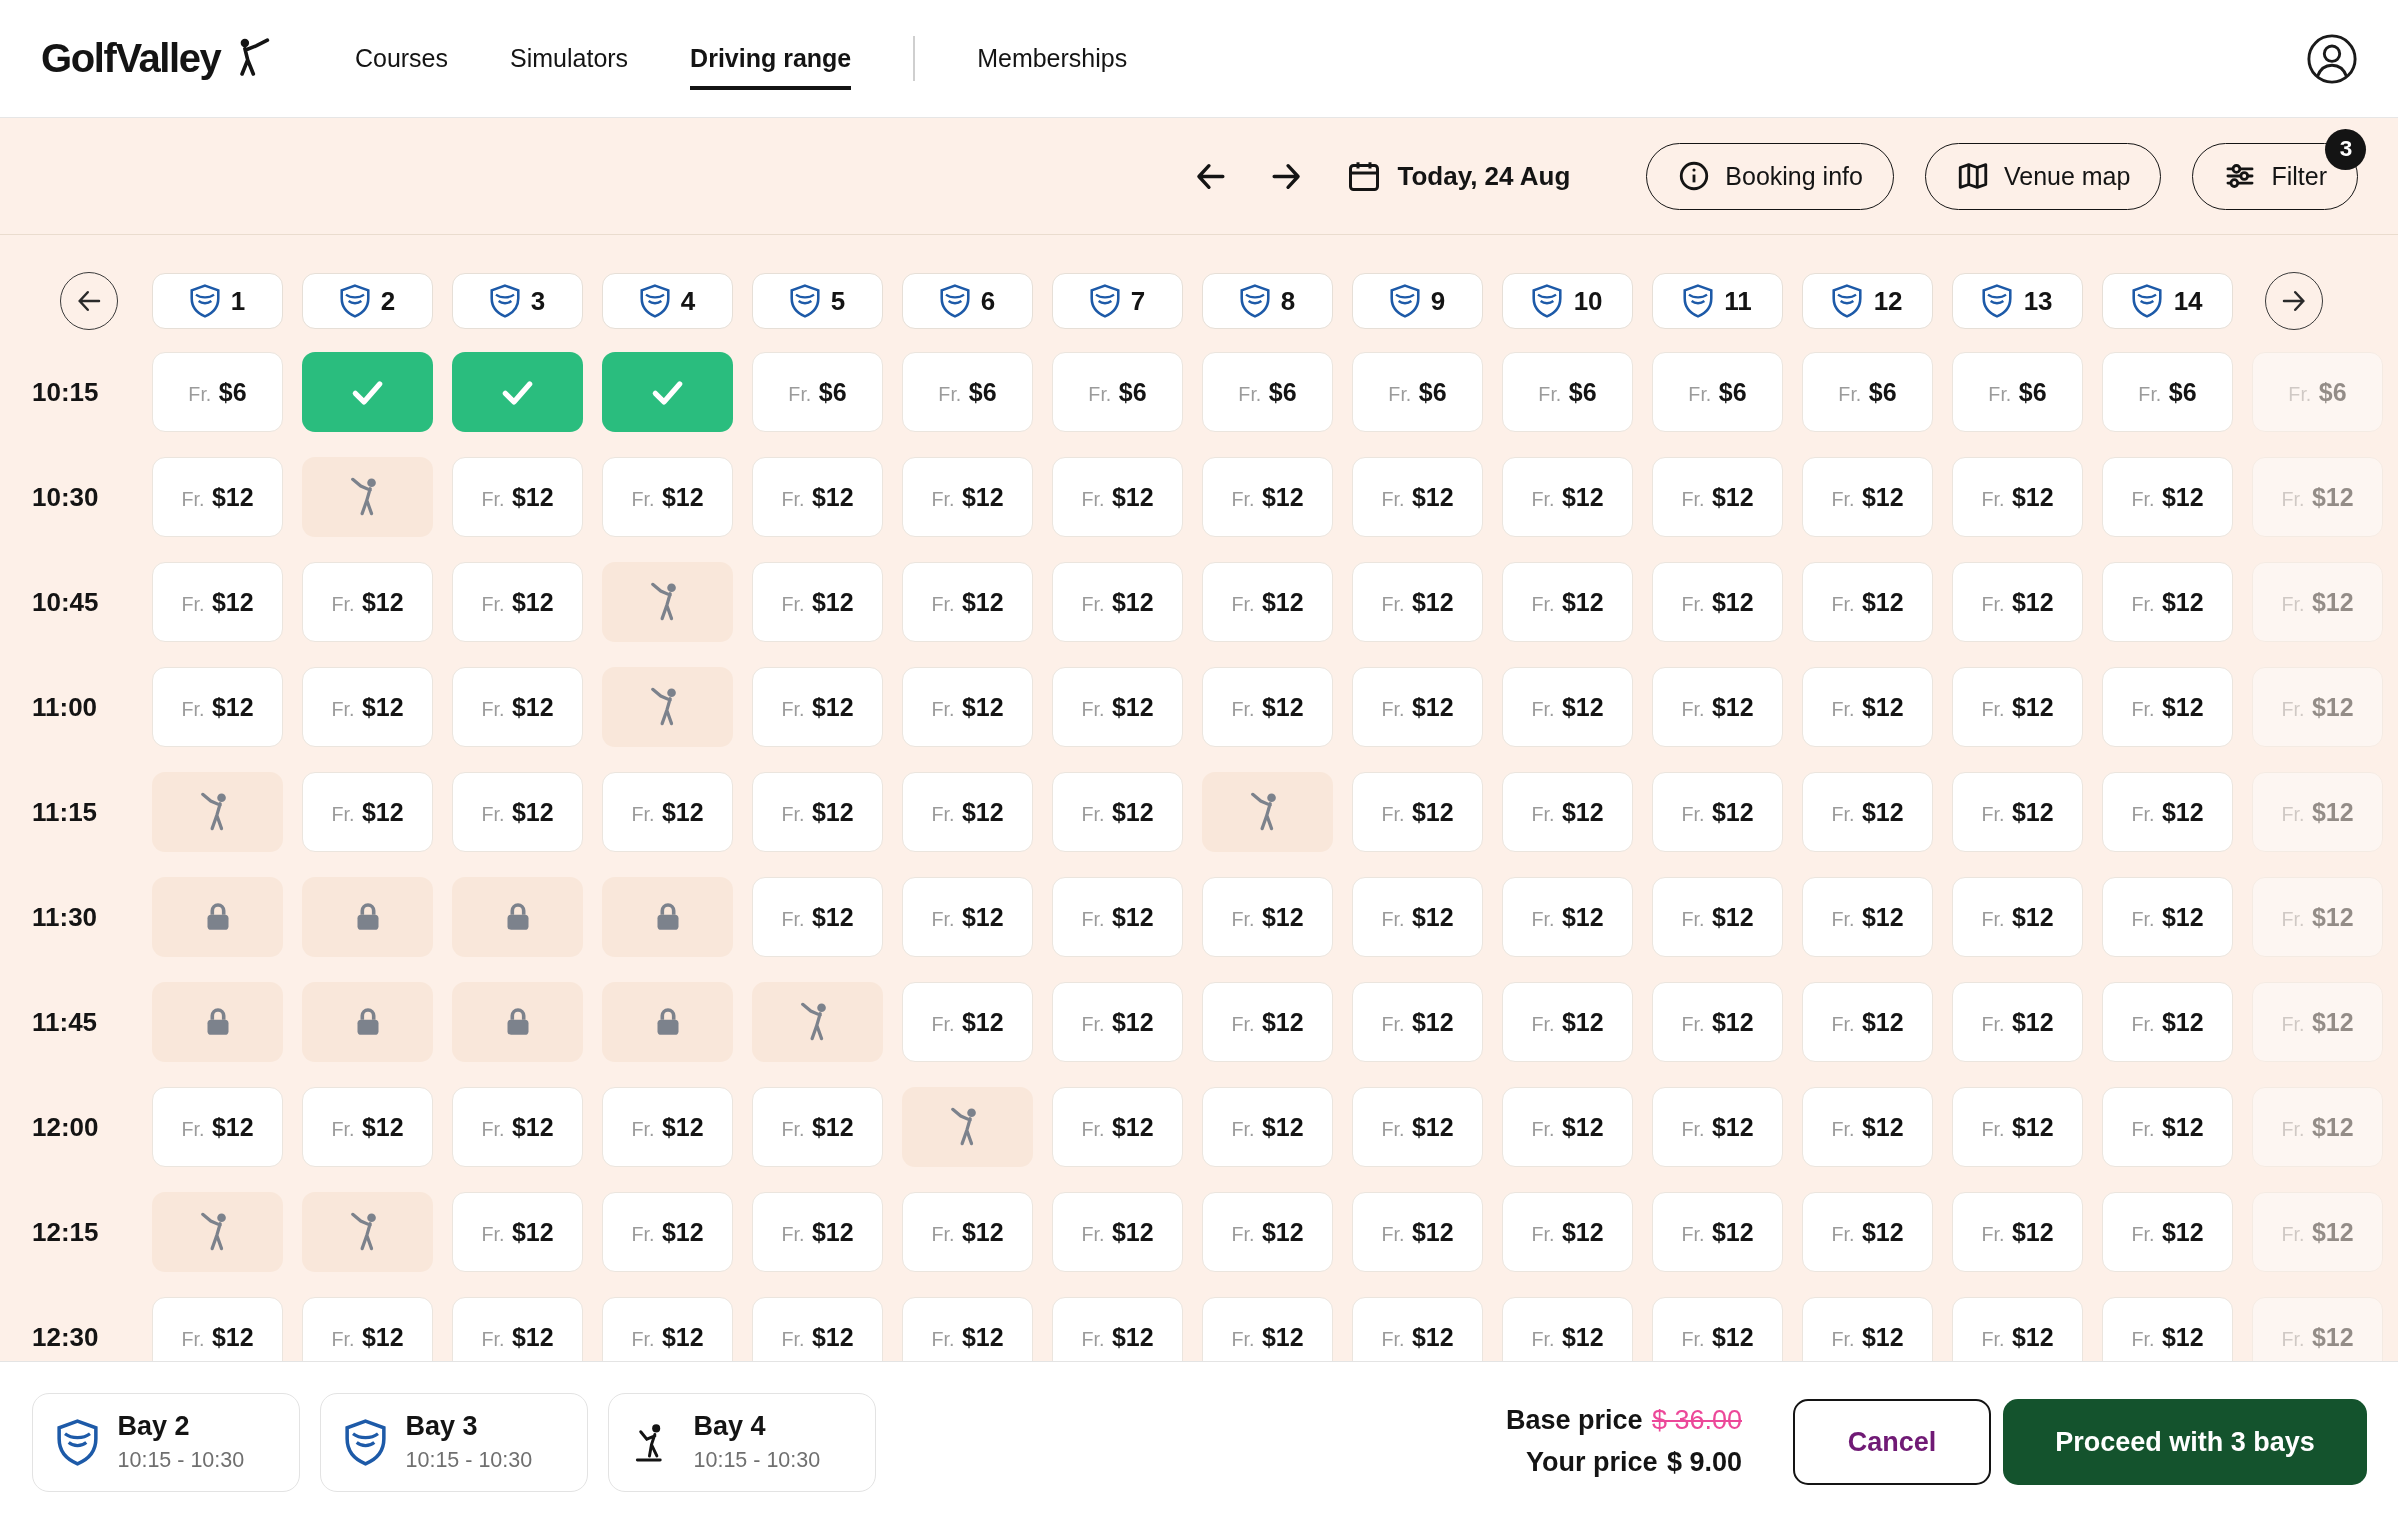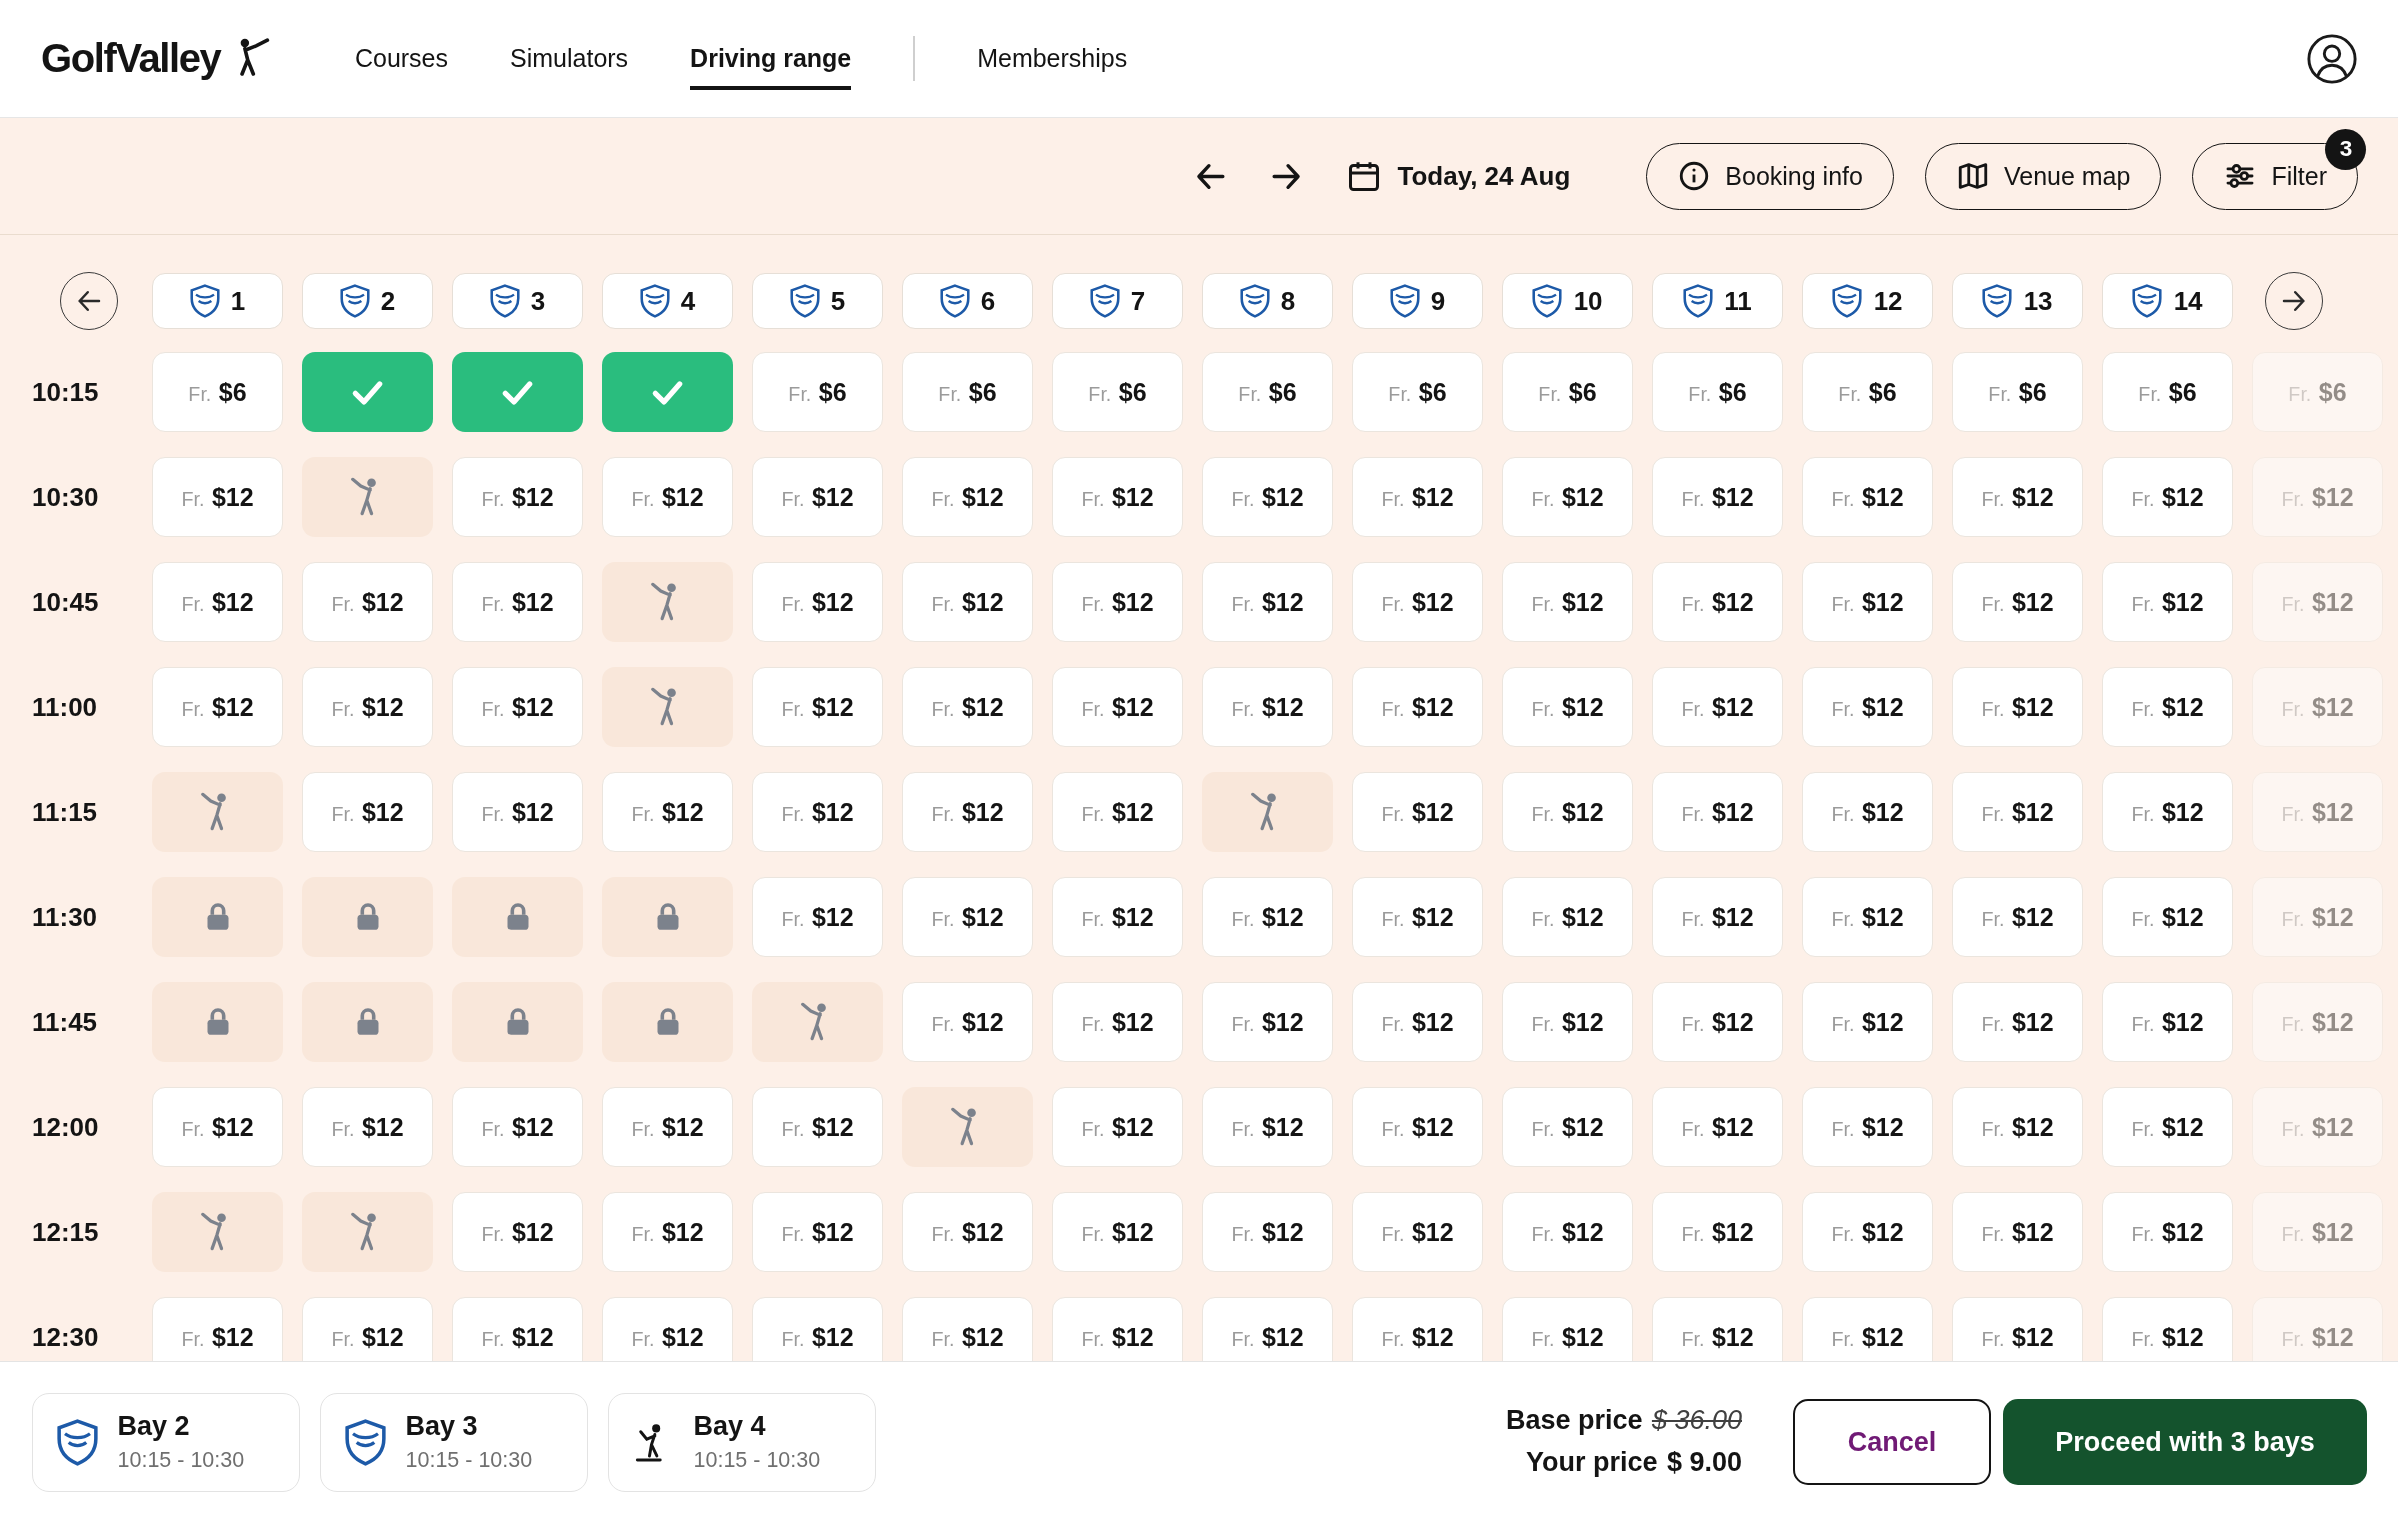--- a/index.html
+++ b/index.html
@@ -96,21 +96,21 @@
   }
   .bay-chip-lg{
     width:268px;height:99px;border:1.9px solid #e3e3e3;border-radius:17px;background:#fff;
     display:flex;align-items:center;gap:19px;padding:0 22.5px;box-sizing:border-box;margin-right:20px;
   }
   .bay-chip-lg svg{width:43px;height:47px;flex:0 0 auto;}
   .chip-name{font-size:27px;font-weight:700;}
   .chip-time{font-size:21.5px;color:#6f6f6f;margin-top:6.6px;}
   .price-block{margin-left:auto;text-align:right;font-size:27px;line-height:1.55;}
   .price-lbl{font-weight:700;}
-  .price-strike{color:#404040;text-decoration:line-through;margin-left:9.4px;font-style:italic;}
+  .price-strike{color:#ec4899;text-decoration:line-through;margin-left:9.4px;}
   .price-val{font-weight:700;margin-left:9.4px;}
   .btn-cancel{
     width:198px;height:86px;border:2.8px solid #141414;border-radius:15px;background:#fff;
     font-size:27px;font-weight:600;margin-left:51px;
     display:flex;align-items:center;justify-content:center;box-sizing:border-box;color:#701a75;
     font-family:"Liberation Sans", sans-serif;
   }
   .btn-proceed{
     width:364px;height:86px;background:#14532d;color:#fff;border:none;border-radius:15px;
     font-size:27px;font-weight:600;margin-left:12px;

